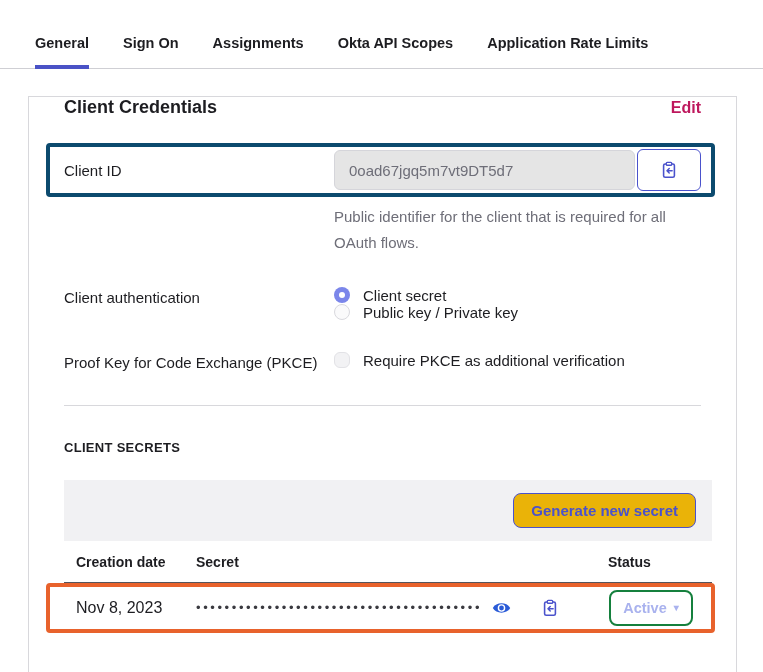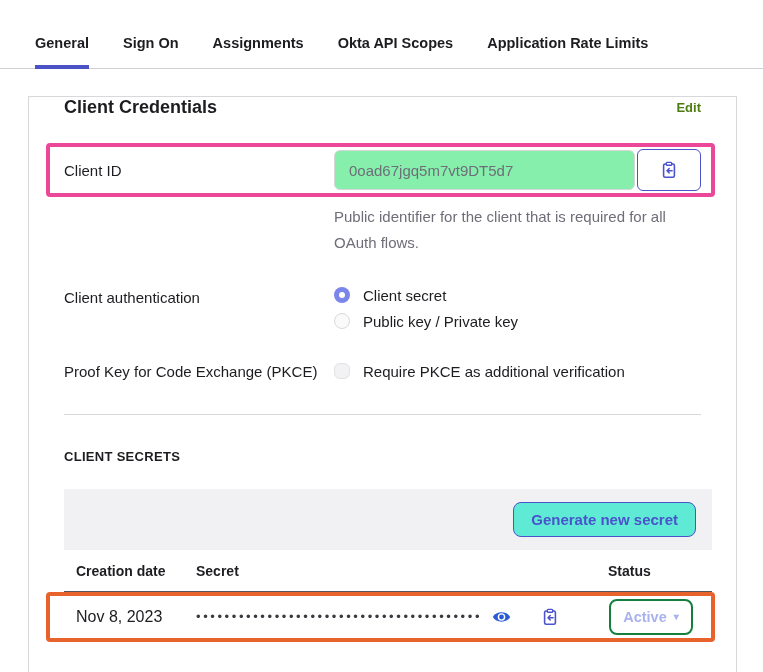--- a/index.html
+++ b/index.html
@@ -12,62 +12,62 @@
     border-bottom:4px solid transparent; margin-bottom:-1px; cursor:pointer; white-space:nowrap; }
   .tab.active { border-bottom-color:#4a52c6; }
 
   
   .card { margin:27px 26px 0 28px; width:709px; height:600px;
     border:1px solid #d8d8dc; background:#fff; }
   .card-inner { padding:0 35px; }
 
   .head-row { display:flex; justify-content:space-between; align-items:center; }
   .section-title { font-size:18px; font-weight:700; }
-  .edit-link { font-size:13px; font-weight:700; color:#4d7c0f; cursor:pointer; }
+  .edit-link { font-size:16px; font-weight:700; color:#be185d; cursor:pointer; }
 
   
   .form-row { display:flex; align-items:flex-start; }
   .form-label { width:270px; flex-shrink:0; font-size:15px; color:#1d1d21; padding-top:2px; }
   .form-control { flex:1; }
 
   
   .hl-box1 { display:flex; align-items:center; margin:25px -14px 0 -18px;
-    border:4px solid #ec4899; border-radius:4px; padding:2px 10px 2px 14px; }
+    border:4px solid #0c4a6e; border-radius:4px; padding:2px 10px 2px 14px; }
   .hl-box1 .form-label { padding-top:0; }
 
-  .id-input { flex:1; height:40px; background:#86efac; border:1px solid #d5d5da;
+  .id-input { flex:1; height:40px; background:#e5e5e5; border:1px solid #d5d5da;
     border-radius:6px; font-family:"Liberation Sans",sans-serif; font-size:15px;
     color:#6e6e78; padding:0 14px; outline:none; }
   .copy-btn { width:64px; height:42px; margin-left:2px; background:#fff;
     border:1px solid #4a52cc; border-radius:6px; display:flex; align-items:center;
     justify-content:center; cursor:pointer; }
 
   .help-row { margin-top:7px; }
   .help-text { max-width:352px; font-size:15px; line-height:1.75; color:#6e6e78; }
 
   .auth-row { margin-top:30px; }
-  .option-stack { display:flex; flex-direction:column; gap:9px; }
+  .option-stack { display:flex; flex-direction:column; }
   .option { display:flex; align-items:center; gap:13px; font-size:15px; cursor:pointer; }
   .radio { width:16px; height:16px; border-radius:50%; position:relative; flex-shrink:0; }
   .radio.on { background:#7b86ea; }
   .radio.on::after { content:""; position:absolute; left:5px; top:5px; width:6px; height:6px;
     border-radius:50%; background:#fff; }
   .radio.off { background:#fafafb; border:1.5px solid #d9d9de; }
   .checkbox { width:16px; height:16px; border-radius:6px; background:#f2f2f4;
     border:1px solid #e2e2e6; flex-shrink:0; }
 
-  .pkce-row { margin-top:31px;align-items:flex-end; }
+  .pkce-row { margin-top:31px; }
 
   .divider { border:none; border-top:1px solid #d8d8dc; margin-top:34px; }
 
   .secrets-title { margin-top:34px; font-size:13px; font-weight:700; letter-spacing:0.3px; }
 
   .gray-panel { margin-top:25px; margin-right:-11px; background:#f1f1f3;
     padding:13px 16px; display:flex; justify-content:flex-end; }
-  .gen-btn { background:#5eead4; border:1.5px solid #4a52cc; border-radius:8px;
+  .gen-btn { background:#eab308; border:1.5px solid #4a52cc; border-radius:8px;
     color:#4a52cc; font-weight:700; font-size:15px; padding:8px 17px; cursor:pointer;
     font-family:"Liberation Sans",sans-serif; }
 
   .thead { display:flex; align-items:center; margin-right:-11px; padding:13px 0 12px 12px;
     border-bottom:1px solid #54545c; }
   .th { font-size:14px; font-weight:700; }
   .col-date { width:120px; flex-shrink:0; }
   .col-secret { flex:1; }
   .col-status { width:104px; flex-shrink:0; }
 

